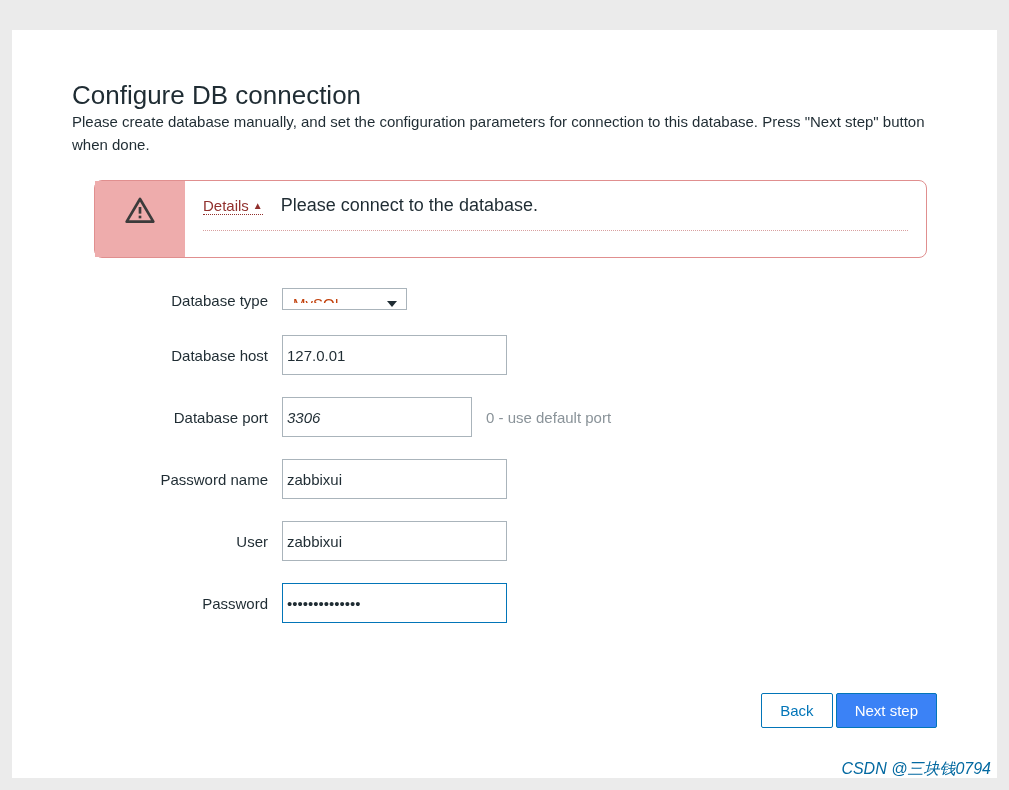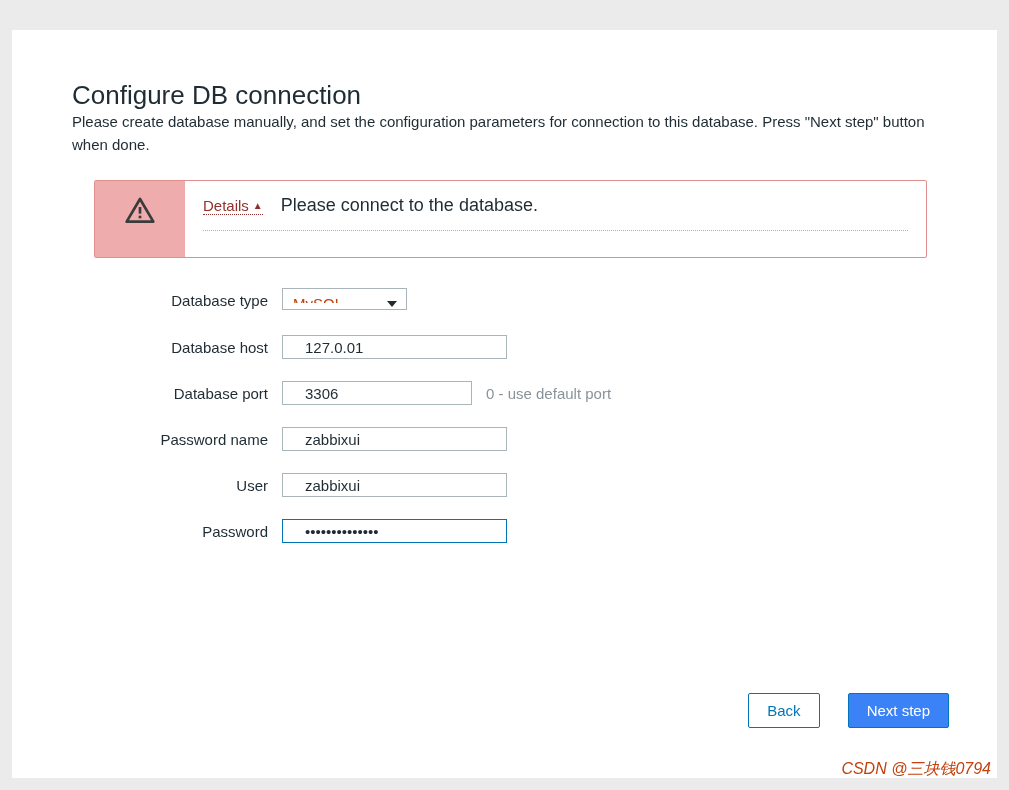--- a/index.html
+++ b/index.html
@@ -31,21 +31,21 @@
       font-size: 15px;
       color: #1f2c33;
       line-height: 1.5;
       margin-bottom: 24px;
     }
     .error-box {
       border: 1px solid #e08f8f;
       background: #fff;
       display: flex;
       margin: 0 10px 30px 22px;
-      border-radius: 2px;
+      border-radius: 8px;
     }
     .error-icon-col {
       background: #eeacac;
       width: 90px;
       display: flex;
       align-items: flex-start;
       justify-content: center;
       padding-top: 14px;
     }
     .error-icon-col svg {
@@ -123,40 +123,40 @@
       position: absolute;
       right: 10px;
       top: 13px;
       border-left: 5px solid transparent;
       border-right: 5px solid transparent;
       border-top: 6px solid #1f2c33;
       pointer-events: none;
     }
     input[type="text"], input[type="password"] {
       font-size: 15px;
-      padding: 6px 22px;
+      padding: 6px 4px;
       border: 1px solid #aab4bb;
-      height: 24px;
+      height: 40px;
       width: 225px;
       color: #1f2c33;
       font-family: inherit;
     }
     input.focused {
       border: 1px solid #0275b8;
     }
     .hint {
       color: #8a9399;
       font-size: 15px;
     }
     .button-row {
       position: absolute;
-      right: 48px;
+      right: 60px;
       bottom: 50px;
       display: flex;
-      gap: 28px;
+      gap: 3px;
       margin-top: 42px;
     }
     .btn {
       font-size: 15px;
       padding: 8px 18px;
       border-radius: 2px;
       cursor: pointer;
       border: 1px solid transparent;
     }
     .btn-secondary {
@@ -166,21 +166,21 @@
     }
     .btn-primary {
       background: #3b82f6;
       border: 1px solid #0275b8;
       color: #fff;
     }
     .watermark {
       position: absolute;
       right: 18px;
       bottom: 10px;
-      color: #c2410c;
+      color: #0369a1;
       font-size: 16px;
       font-style: italic;
       pointer-events: none;
     }
   </style>
 </head>
 <body>
 
 <div class="card">
 
@@ -225,21 +225,21 @@
     <div class="form-row">
       <div class="form-label">Database host</div>
       <div class="form-control">
         <input type="text" value="127.0.01" style="">
       </div>
     </div>
 
     <div class="form-row">
       <div class="form-label">Database port</div>
       <div class="form-control">
-        <input type="text" style="width: 190px;" value="3306">
+        <input type="text" style="width: 190px; font-style: italic;" value="3306">
         <span class="hint">0 - use default port</span>
       </div>
     </div>
 
     <div class="form-row">
       <div class="form-label">Password name</div>
       <div class="form-control">
         <input type="text" value="zabbixui" style="">
       </div>
     </div>

